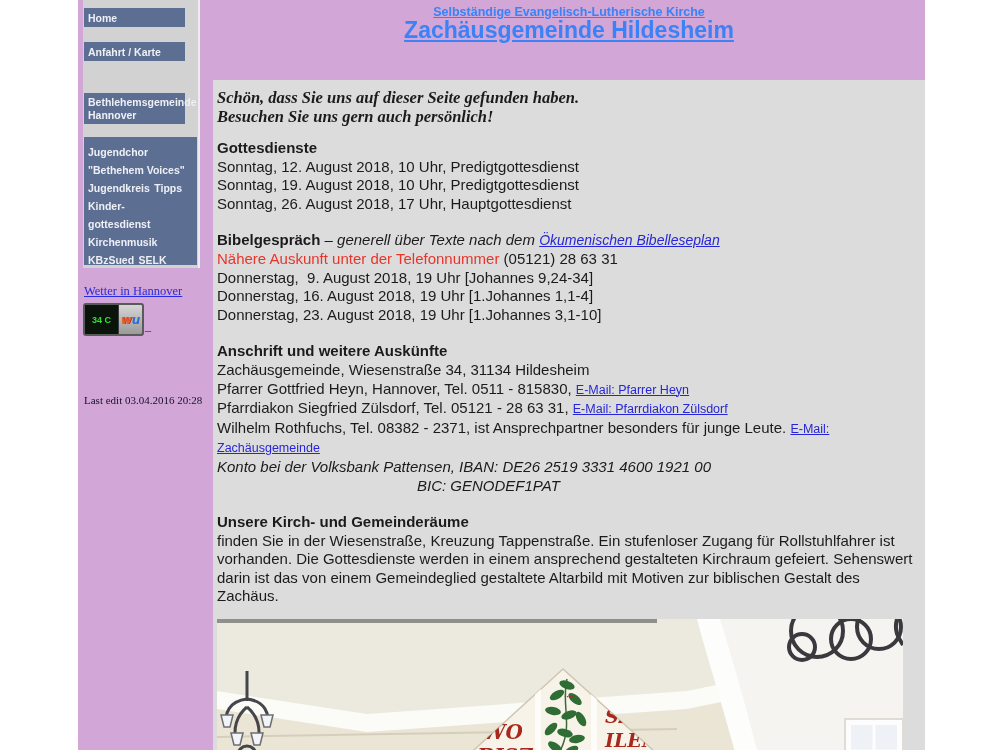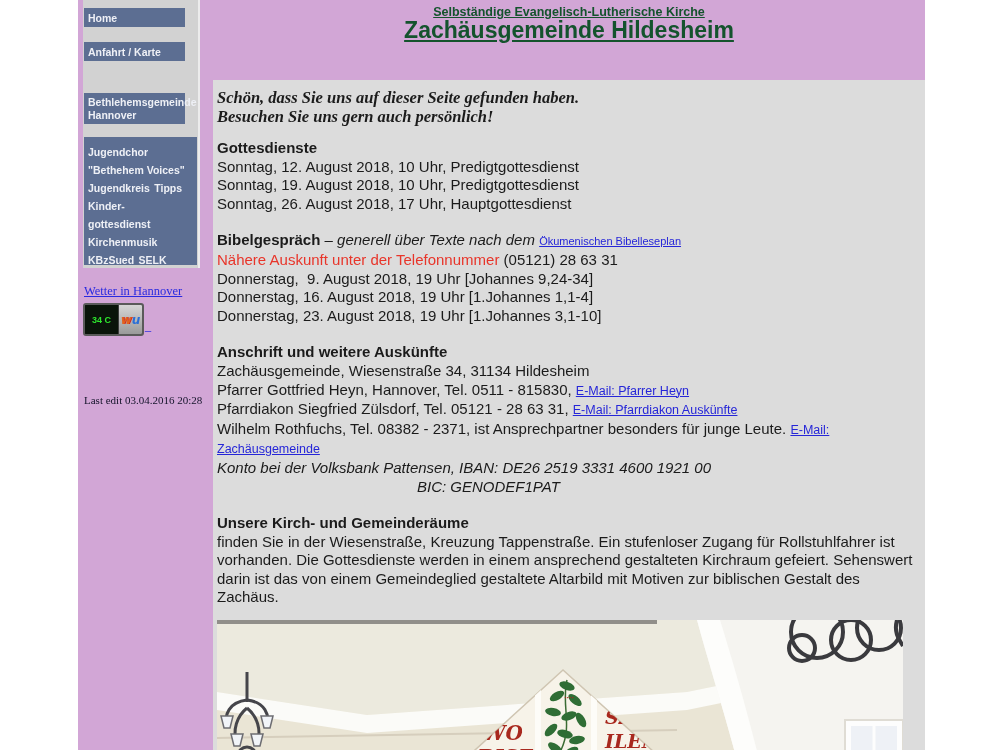--- a/index.html
+++ b/index.html
@@ -32,32 +32,32 @@
   .wu{flex:1;background:linear-gradient(#d6d6d6,#9a9a9a);display:flex;align-items:center;
       justify-content:center;font-weight:bold;font-style:italic;font-size:12px;font-family:"DejaVu Sans",sans-serif;}
   .wu .w{color:#e2641e;text-shadow:1px 0 #c9242a;}
   .wu .u{color:#2a6fd6;}
   .wartifact{left:145px;top:320px;color:#2a2ae0;font-size:11px;}
   .lastedit{left:84px;top:354px;font-family:"Liberation Serif",serif;font-size:11px;color:#14142a;margin-top:40px;}
 
   
   .suptitle{left:213px;top:5px;width:712px;text-align:center;font-size:12.5px;font-weight:bold;}
   .bigtitle{left:213px;top:17px;width:712px;text-align:center;font-size:23px;font-weight:bold;}
-  .tlink{color:#14532d;text-decoration:underline;cursor:pointer;}
+  .tlink{color:#3b82f6;text-decoration:underline;cursor:pointer;}
 
   
   .panel{left:213px;top:80px;width:712px;height:670px;background:#dcdcdc;box-sizing:border-box;
          padding:9px 8px 12px 4px;font-size:15px;line-height:18.6px;color:#1b1b1b;}
   .intro{font-family:"Liberation Serif",serif;font-weight:bold;font-style:italic;
          font-size:16.5px;line-height:18.5px;margin-bottom:13px;}
   .sec{margin-bottom:18px;}
   .hd{font-weight:bold;}
   .red{color:#e8352a;}
   .lnk{color:#2626d8;text-decoration:underline;cursor:pointer;}
-  .biblink{font-size:11px;}
+  .biblink{font-style:italic;font-size:14px;}
   .maillink{font-size:12.5px;}
   .it{font-style:italic;}
   .bic{padding-left:200px;}
   .row{white-space:pre-wrap;}
   .photo{margin-top:13px;width:686px;height:160px;line-height:0;}
 </style>
 </head>
 <body>
 
 <div class="abs pink-page"></div>
@@ -125,21 +125,21 @@
     <div class="row">Donnerstag, 23. August 2018, 19 Uhr [1.Johannes 3,1-10]</div>
   </div>
 
   <div class="sec">
     <div class="hd">Anschrift und weitere Auskünfte</div>
     <div>Zachäusgemeinde, Wiesenstraße 34, 31134 Hildesheim</div>
     <div>
       <span>Pfarrer Gottfried Heyn, Hannover, Tel. 0511 - 815830, </span><a class="lnk maillink">E-Mail: Pfarrer Heyn</a>
     </div>
     <div>
-      <span>Pfarrdiakon Siegfried Zülsdorf, Tel. 05121 - 28 63 31, </span><a class="lnk maillink">E-Mail: Pfarrdiakon Auskünfte</a>
+      <span>Pfarrdiakon Siegfried Zülsdorf, Tel. 05121 - 28 63 31, </span><a class="lnk maillink">E-Mail: Pfarrdiakon Zülsdorf</a>
     </div>
     <div>
       <span>Wilhelm Rothfuchs, Tel. 08382 - 2371, ist Ansprechpartner besonders für junge Leute. </span><a class="lnk maillink">E-Mail: Zachäusgemeinde</a>
     </div>
     <div class="it">Konto bei der Volksbank Pattensen, IBAN: DE26 2519 3331 4600 1921 00</div>
     <div class="it bic">BIC: GENODEF1PAT</div>
   </div>
 
   <div>
     <div class="hd">Unsere Kirch- und Gemeinderäume</div>

